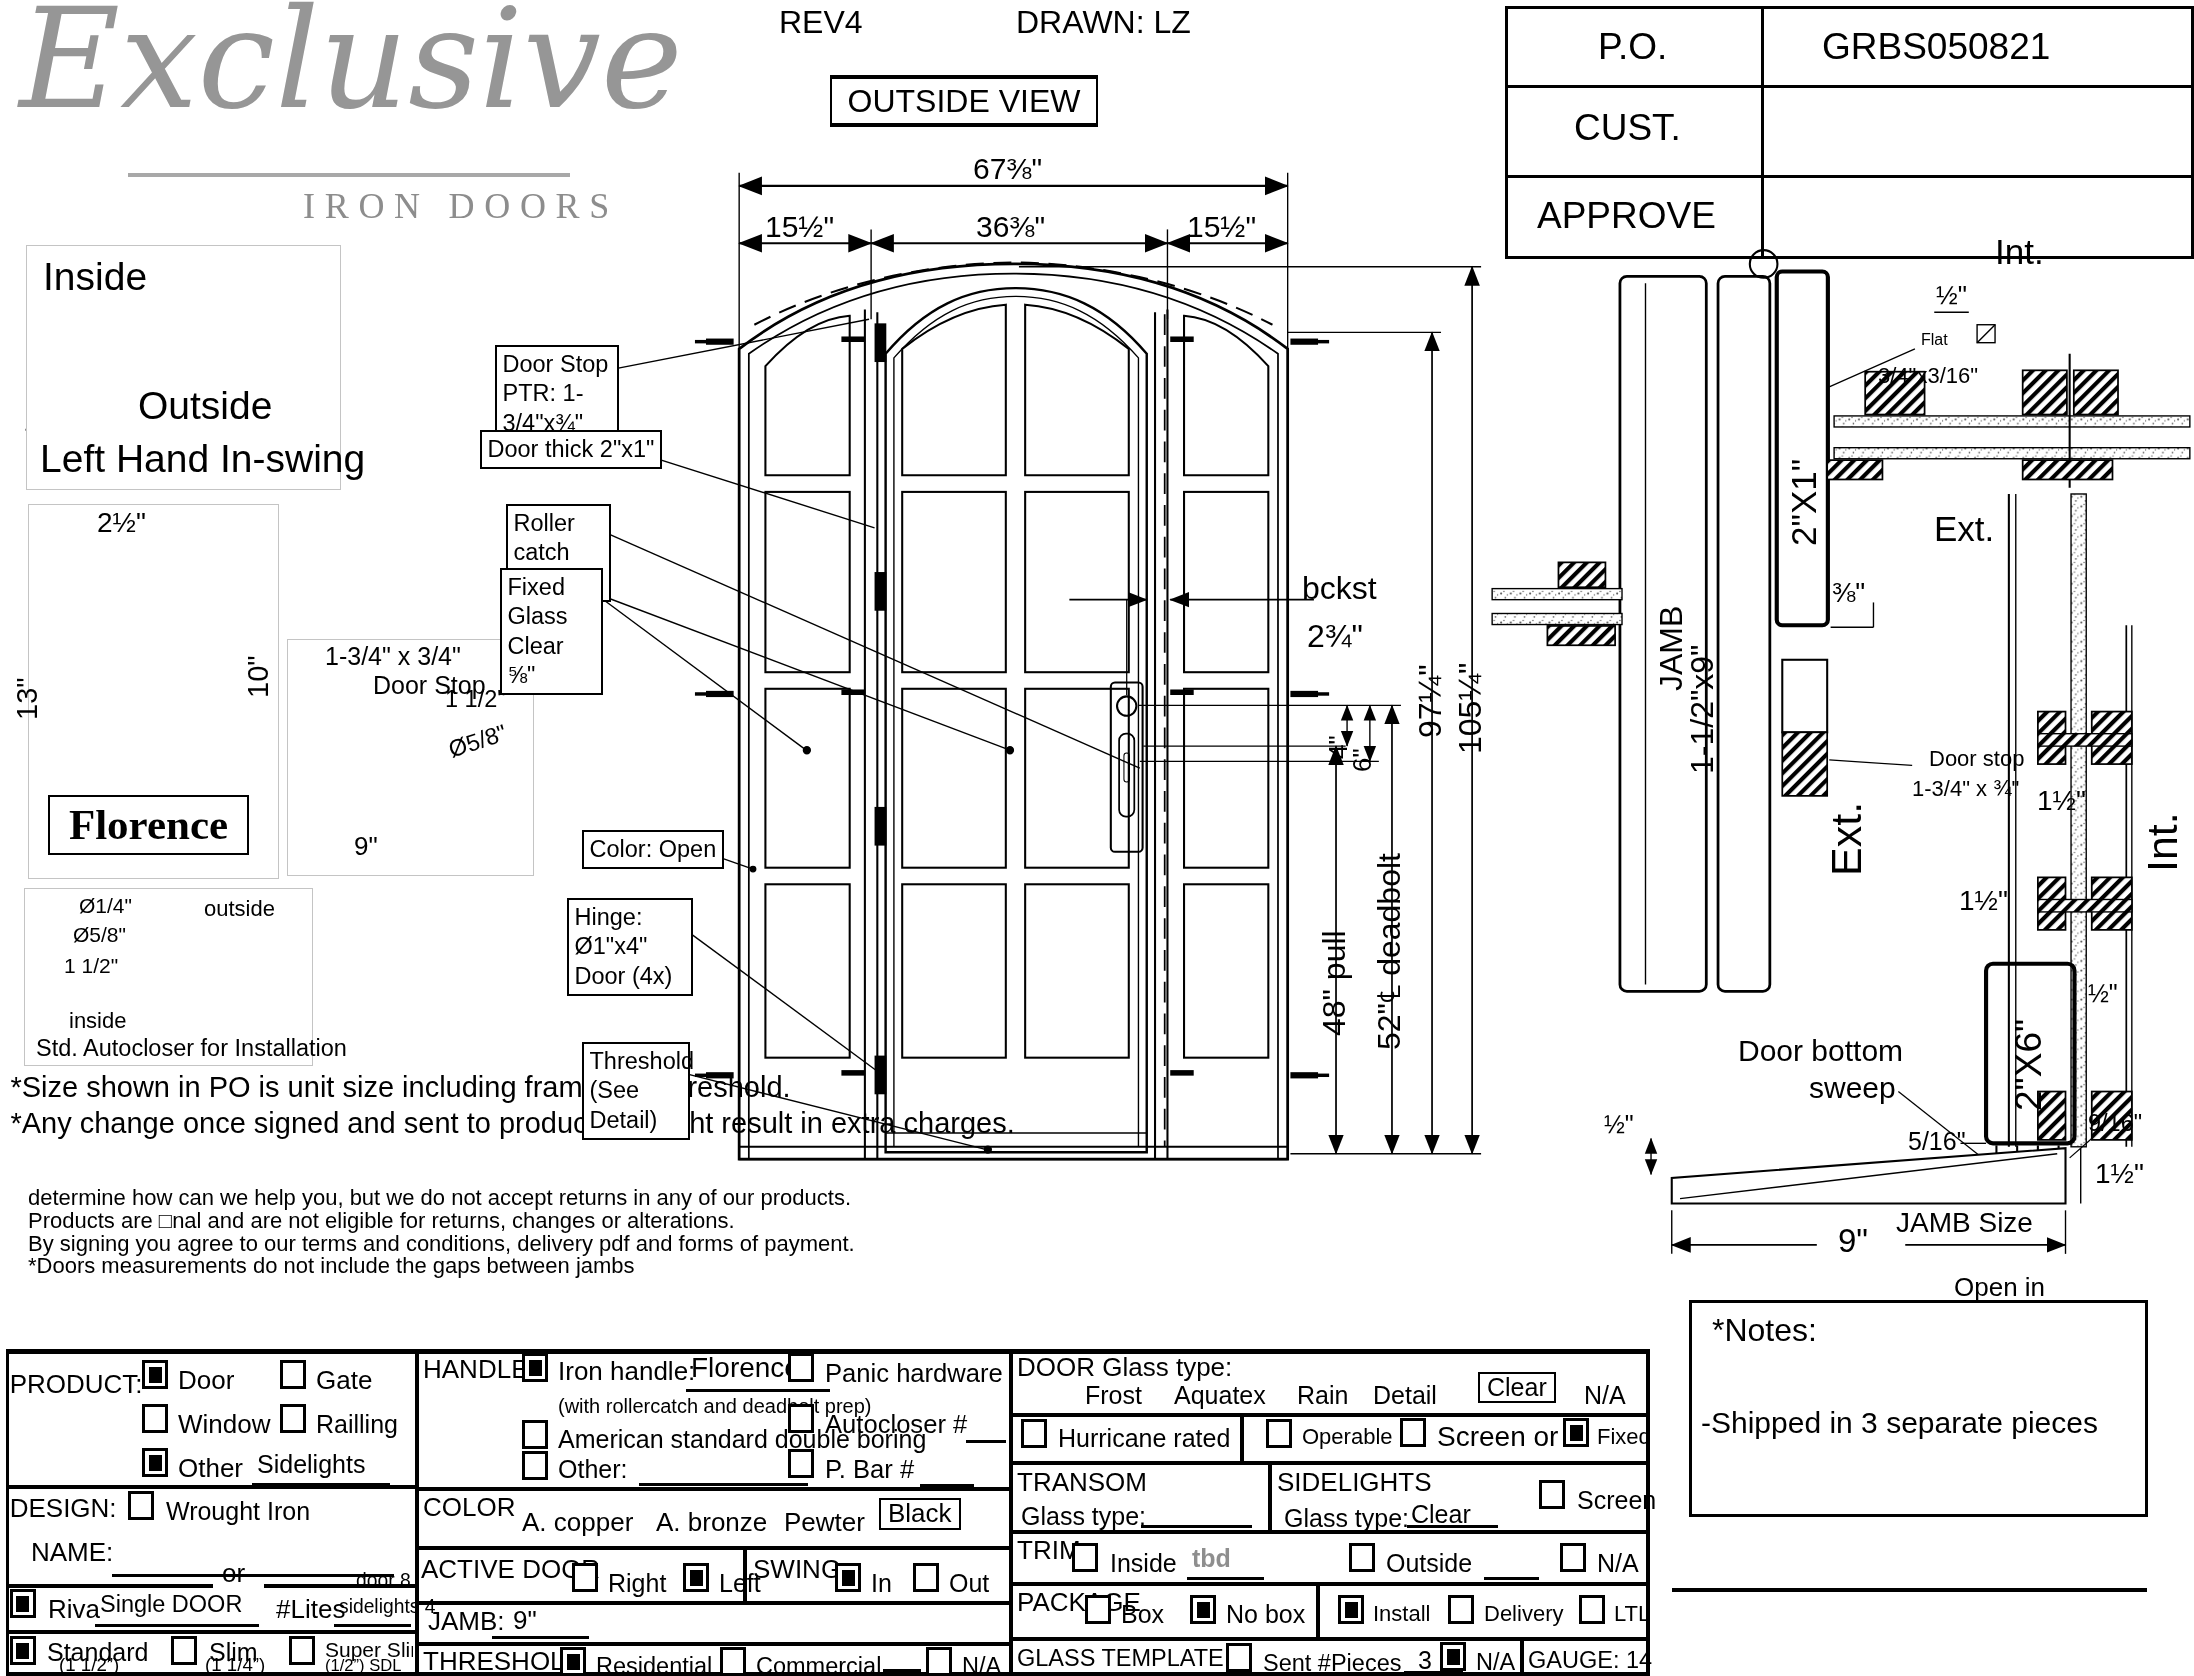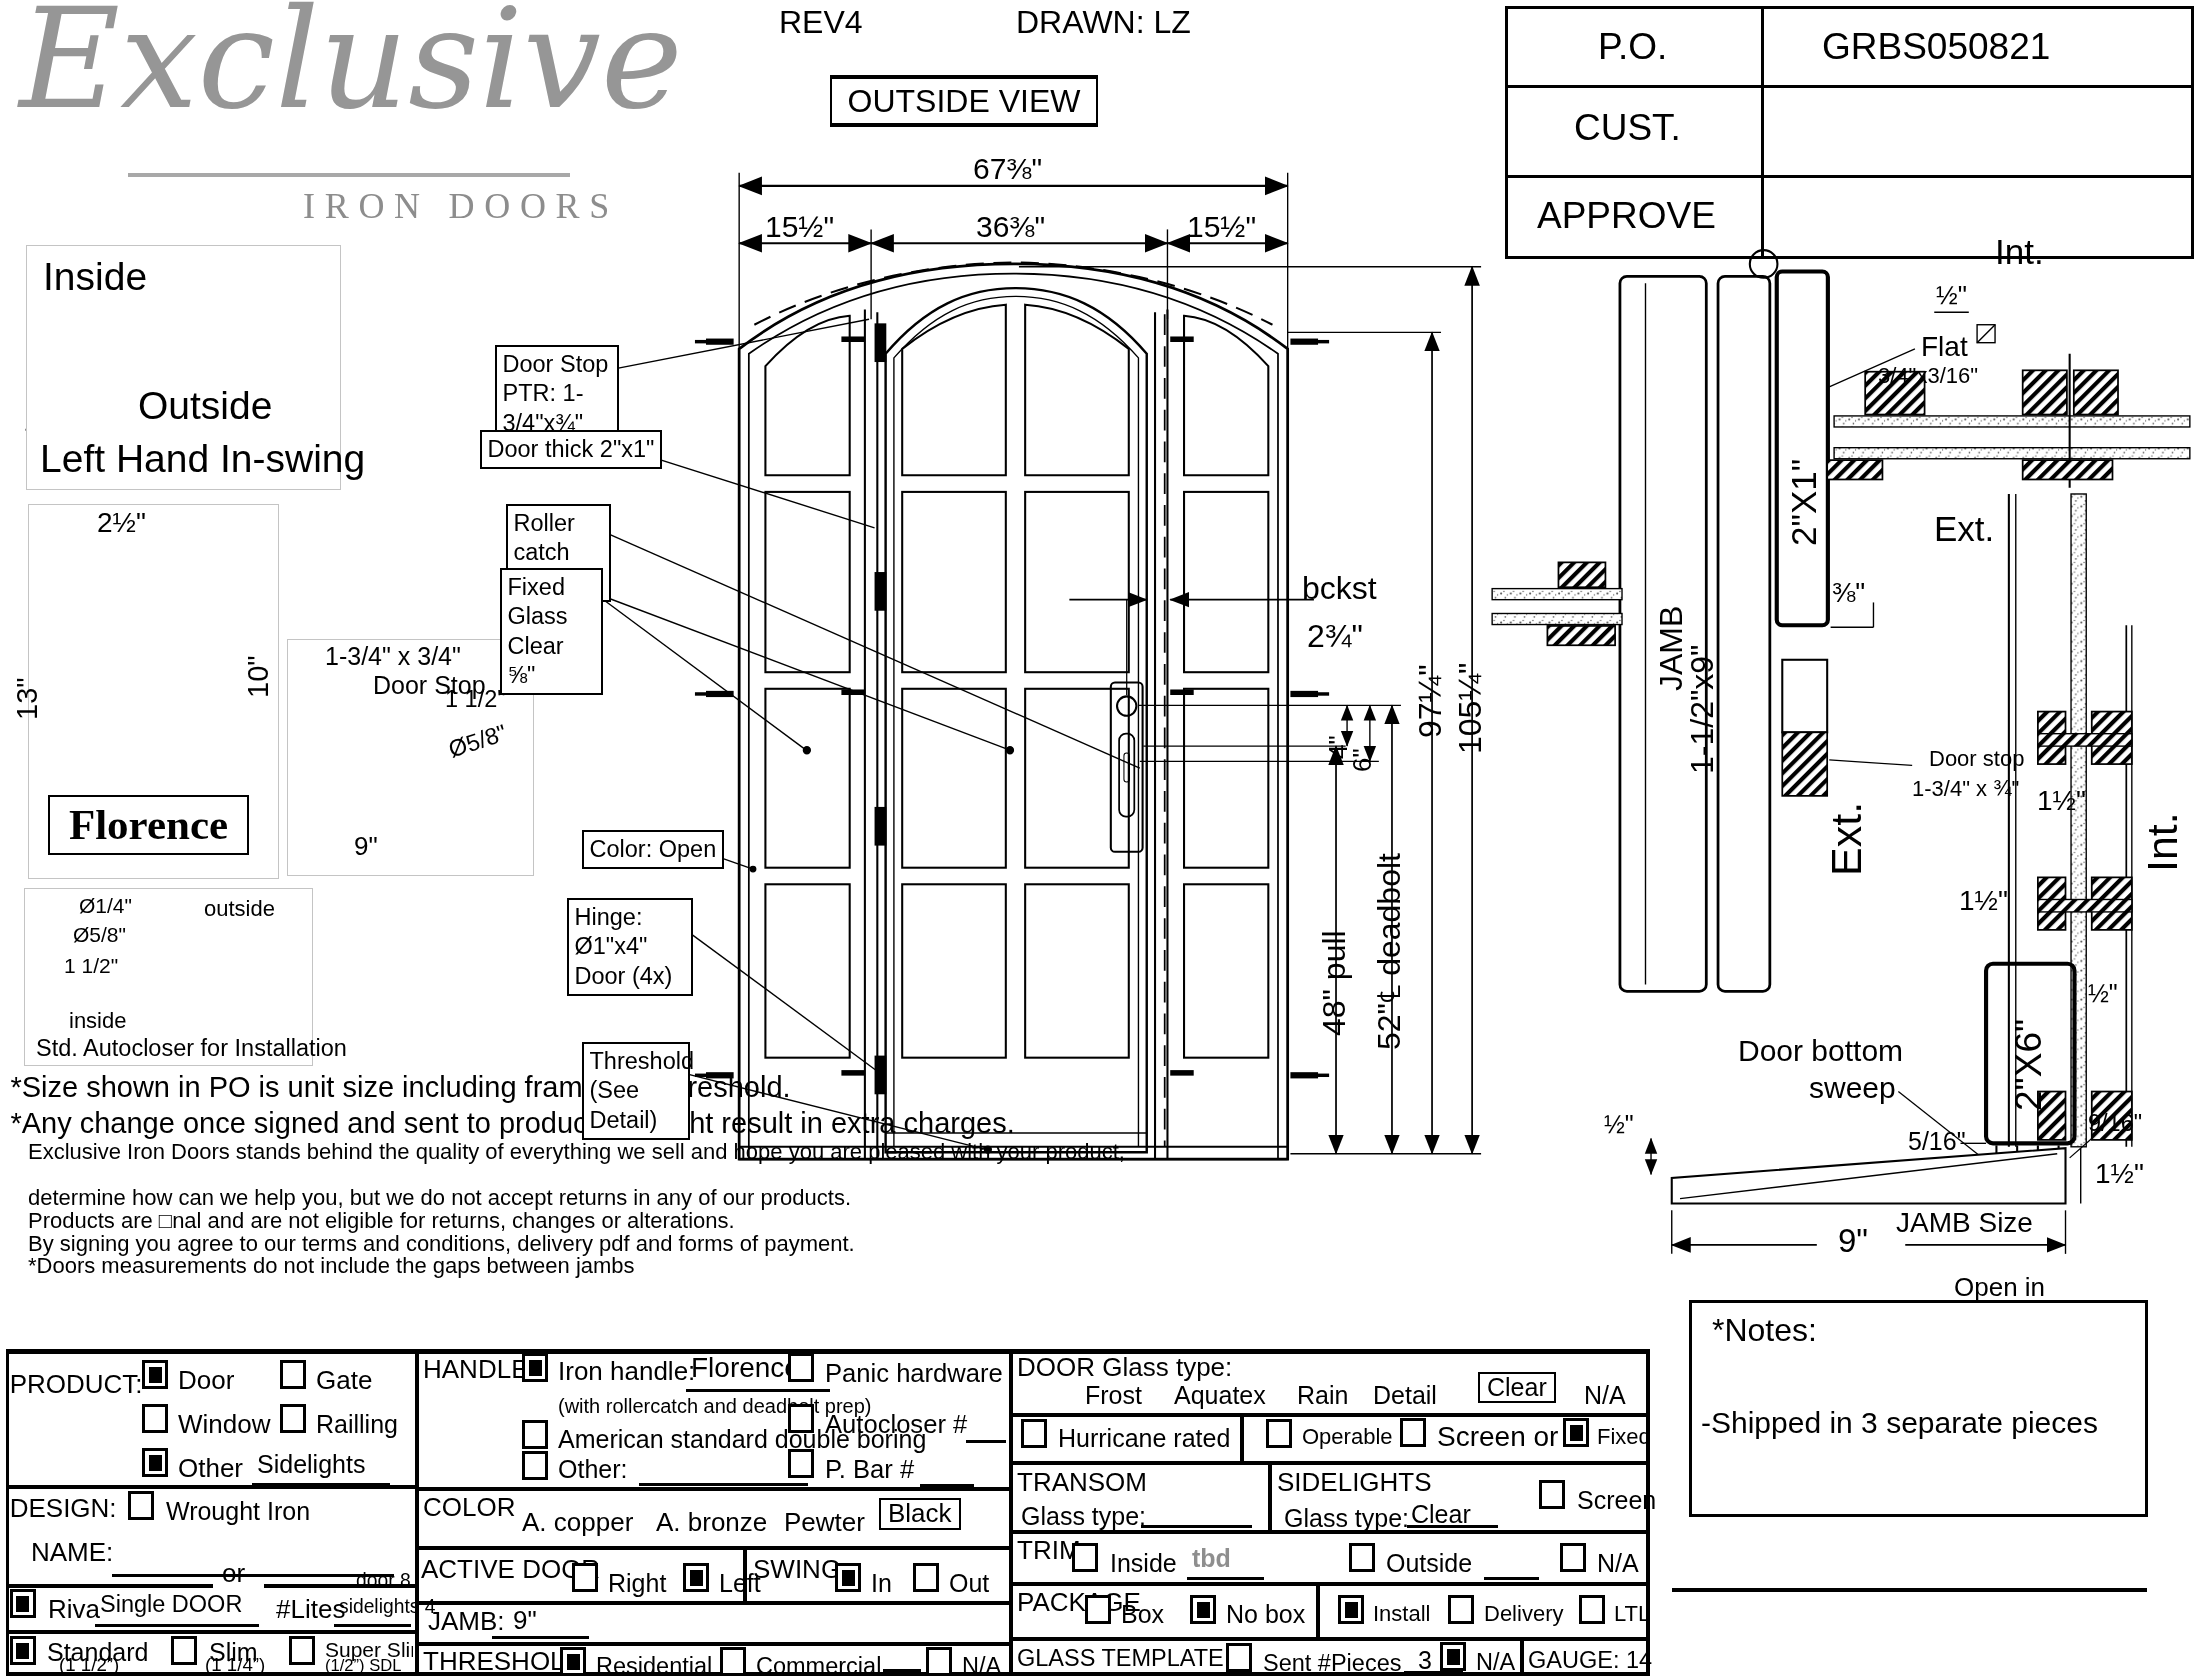--- a/index.html
+++ b/index.html
@@ -307,21 +307,20 @@
 <div class="detailbox" style="left:24px;top:888px;width:287px;height:176px"></div>
 <div class="t" style="left:79px;top:895px;font-size:21px">Ø1/4"</div>
 <div class="t" style="left:204px;top:898px;font-size:22px">outside</div>
 <div class="t" style="left:73px;top:924px;font-size:21px">Ø5/8"</div>
 <div class="t" style="left:64px;top:955px;font-size:21px">1 1/2"</div>
 <div class="t" style="left:69px;top:1010px;font-size:22px">inside</div>
 <div class="t" style="left:36px;top:1036px;font-size:23.5px">Std. Autocloser for Installation</div>
 
 <div class="t" style="left:10.4px;top:1072px;font-size:29px">*Size shown in PO is unit size including frame and threshold.</div>
 <div class="t" style="left:10.4px;top:1108px;font-size:29px">*Any change once signed and sent to production might result in extra charges.</div>
-<div class="t" style="left:28px;top:1141px;font-size:22px">Exclusive Iron Doors stands behind the quality of everything we sell and hope you are pleased with your product,</div>
 <div class="t" style="left:28px;top:1187px;font-size:22px">determine how can we help you, but we do not accept returns in any of our products.</div>
 <div class="t" style="left:28px;top:1210px;font-size:22px">Products are □nal and are not eligible for returns, changes or alterations.</div>
 <div class="t" style="left:28px;top:1233px;font-size:22px">By signing you agree to our terms and conditions, delivery pdf and forms of payment.</div>
 <div class="t" style="left:28px;top:1255px;font-size:22px">*Doors measurements do not include the gaps between jambs</div>
 
 <div class="t" style="left:973px;top:153px;font-size:30px">67⅜"</div>
 <div class="t" style="left:765px;top:211px;font-size:30px">15½"</div>
 <div class="t" style="left:976px;top:211px;font-size:30px">36⅜"</div>
 <div class="t" style="left:1187px;top:211px;font-size:30px">15½"</div>
 <div class="t" style="left:1302px;top:572px;font-size:32px">bckst</div>
@@ -358,21 +357,21 @@
 <div class="callout" style="left:582px;top:1042px;width:93px">
   <div>Threshold</div>
       <div>(See Detail)</div>
 </div>
 
 <div class="t rv" style="left:1655px;top:691px;font-size:32px">JAMB</div>
 <div class="t rv" style="left:1686px;top:774px;font-size:32px">1-1/2"x9"</div>
 <div class="t rv" style="left:1786px;top:546px;font-size:35px">2"X1"</div>
 <div class="t" style="left:1995px;top:234px;font-size:35px">Int.</div>
 <div class="t" style="left:1936px;top:282px;font-size:26px">½"</div>
-<div class="t" style="left:1921px;top:332px;font-size:28px">Flat</div>
+<div class="t" style="left:1921px;top:332px;font-size:16px">Flat</div>
 <div class="t" style="left:1878px;top:365px;font-size:22px">3/4"x3/16"</div>
 <div class="t" style="left:1934px;top:511px;font-size:35px">Ext.</div>
 <div class="t" style="left:1832px;top:578px;font-size:28px">⅜"</div>
 <div class="t" style="left:1929px;top:748px;font-size:22px">Door stop</div>
 <div class="t" style="left:1912px;top:778px;font-size:22px">1-3/4" x ¾"</div>
 
 <div class="t rv" style="left:1824px;top:876px;font-size:43px">Ext.</div>
 <div class="t rv" style="left:2140px;top:872px;font-size:43px">Int.</div>
 <div class="t" style="left:2037px;top:786px;font-size:28px">1½"</div>
 <div class="t" style="left:1959px;top:886px;font-size:28px">1½"</div>

